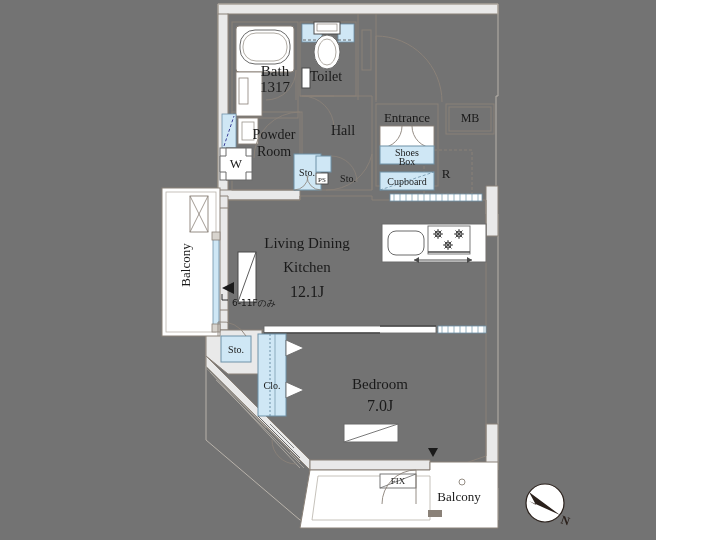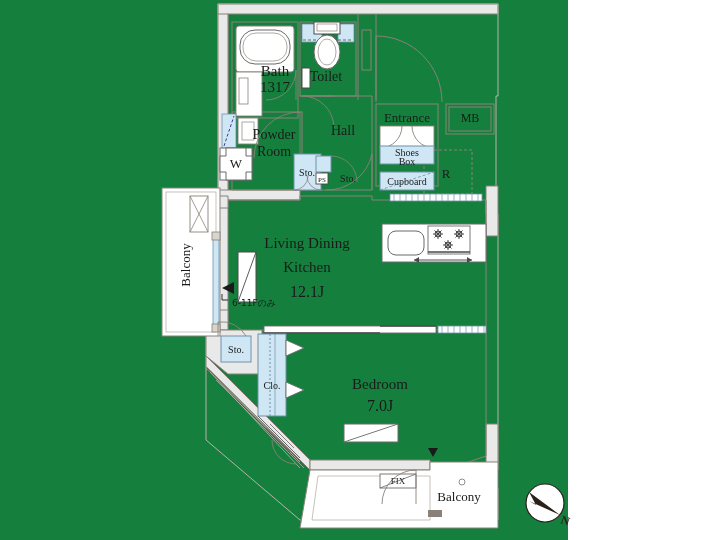--- a/index.html
+++ b/index.html
@@ -1,18 +1,18 @@
 <!DOCTYPE html>
 <html><head>
 <meta charset="utf-8">
 <style>
   html,body{margin:0;padding:0;background:#ffffff;}
   body{width:720px;height:540px;overflow:hidden;
        font-family:"Liberation Serif", serif;}
-  #stage{position:relative;width:568px;height:540px;background:#15803d;}
+  #stage{position:relative;width:656px;height:540px;background:#737373;}
   svg{display:block;}
   .lbl{font-family:"Liberation Serif", serif; fill:#1a1a1a;}
 </style>
 </head>
 <body>
 
 <div id="stage">
 <svg width="720" height="540" viewBox="0 0 720 540">
 
   <g>

